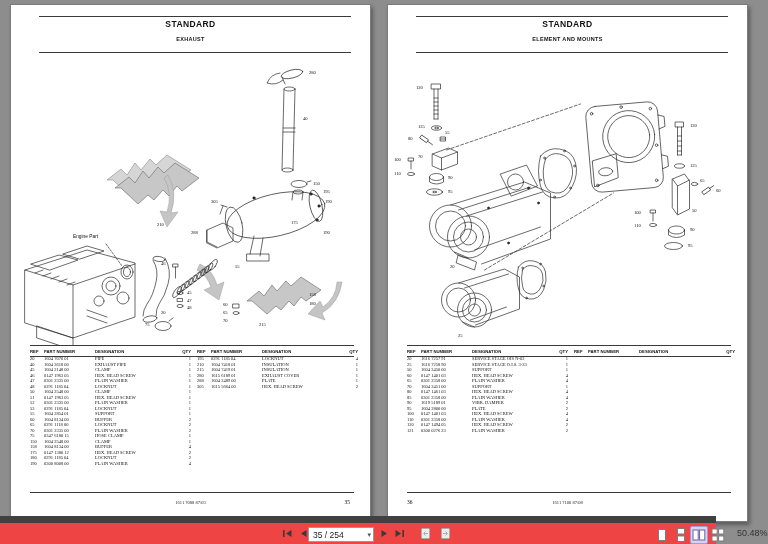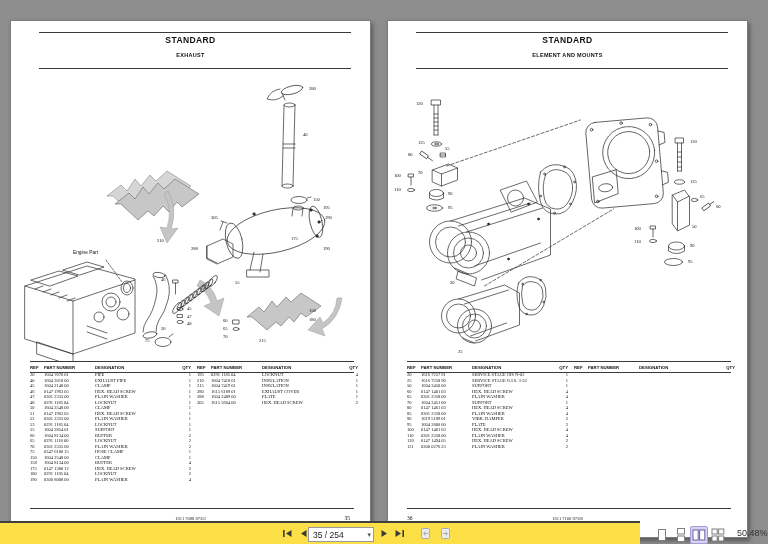--- a/index.html
+++ b/index.html
@@ -1,17 +1,17 @@
 <!DOCTYPE html>
 <html><head>
 <meta charset="utf-8">
 <style>
   html,body{margin:0;padding:0;}
   body{width:768px;height:544px;overflow:hidden;background:#8d8d8d;font-family:"Liberation Sans",sans-serif;position:relative;}
-  .canvas{position:absolute;left:0;top:16px;width:660px;height:523px;text-decoration:underline;}
+  .canvas{position:absolute;left:0;top:0;width:660px;height:523px;text-decoration:underline;}
   .page{position:absolute;top:4px;width:359px;height:516px;background:#fff;border:1px solid #7c7c7c;box-shadow:2px 3px 4px rgba(0,0,0,.35);overflow:hidden;}
   .page.left{left:10px;}
   .page.right{left:387px;}
   .rule{position:absolute;left:28px;right:19px;height:1px;background:#3a3a3a;}
   .page-title{position:absolute;left:0;right:0;top:14px;text-align:center;font-size:8.5px;font-weight:bold;letter-spacing:.4px;color:#111;}
   .page-subtitle{position:absolute;left:0;right:0;top:31px;text-align:center;font-size:5.5px;font-weight:bold;letter-spacing:.3px;color:#111;}
   .diagram-wrap{position:absolute;left:0;top:53px;width:100%;height:288px;}
   .diagram-wrap svg{position:absolute;left:0;top:0;width:100%;height:100%;}
   .callout-layer{position:absolute;left:0;top:0;right:0;bottom:0;}
   .callout-layer span{position:absolute;font-family:"Liberation Serif",serif;font-size:4.6px;line-height:5px;color:#111;white-space:nowrap;}
@@ -27,21 +27,21 @@
   .parts-table th:nth-child(4),.parts-table td:nth-child(4){width:32px;text-align:right;}
   .rule-tab-top{top:340px;}
   .rule-tab-head{top:351px;}
   .rule-tab-bot{top:487px;}
   .rule-tab-top,.rule-tab-head,.rule-tab-bot{left:19px;right:16px;}
   .footer-doc{position:absolute;left:0;right:0;top:495px;text-align:center;font-size:4.5px;color:#222;font-family:"Liberation Serif",serif;}
   .page-num{position:absolute;top:494px;font-size:5.5px;color:#111;font-family:"Liberation Serif",serif;}
   .page-num.pn-right{right:20px;}
   .page-num.pn-left{left:19px;}
   
-  .toolbar{position:absolute;left:0;bottom:0;width:640px;height:21px;background:#fde047;border-top:2px solid #404040;}
+  .toolbar{position:absolute;left:0;bottom:0;width:716px;height:21px;background:#ef4444;border-top:7px solid #404040;}
   .tb-btn{position:absolute;top:3px;width:15px;height:15px;border:none;background:transparent;padding:0;display:flex;align-items:center;justify-content:center;cursor:pointer;}
   .page-box{position:absolute;left:308px;top:4px;width:64px;height:13px;background:#fff;border:1px solid #9a9a9a;font-size:8.5px;color:#222;display:flex;align-items:center;}
   .page-box .pb-text{padding-left:4px;flex:1;}
   .page-box .dd{font-size:7px;color:#555;padding-right:2px;}
   .layout-icon{position:absolute;top:3px;width:16px;height:16px;display:flex;align-items:center;justify-content:center;border:1px solid transparent;border-radius:2px;}
   .layout-icon.active{background:#d9d2ee;border-color:#a69bd6;}
   .zoom-label{position:absolute;left:737px;top:5px;font-size:9px;color:#333;white-space:nowrap;}
 </style>
 </head>
 <body>

